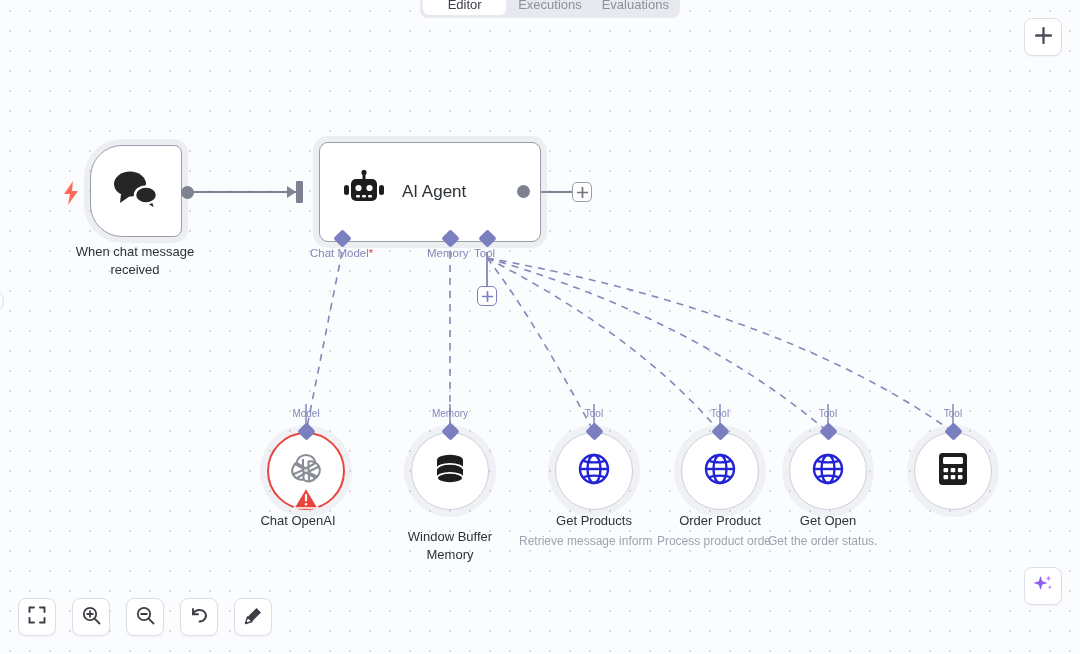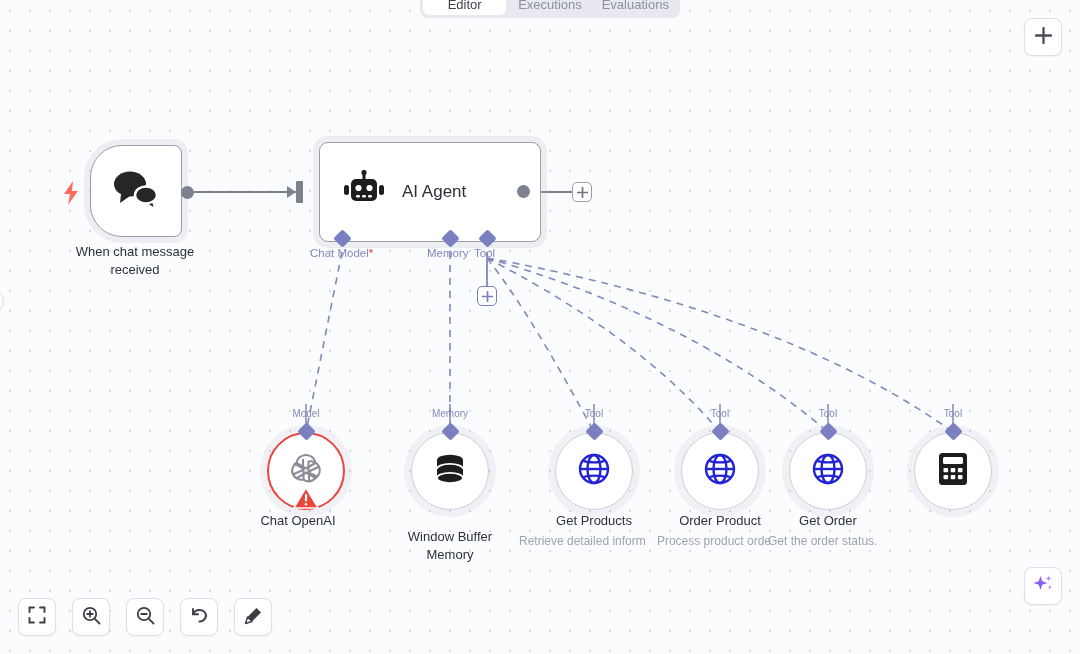--- a/index.html
+++ b/index.html
@@ -330,21 +330,21 @@
           <circle cx="18" cy="18" r="14"></circle>
           <ellipse cx="18" cy="18" rx="6.5" ry="14"></ellipse>
           <line x1="4" y1="18" x2="32" y2="18"></line>
           <path d="M7 9.5 C11 12 25 12 29 9.5"></path>
           <path d="M7 26.5 C11 24 25 24 29 26.5"></path>
         </g>
       </svg>
     </span>
   </div>
   <div class="node-title" style="left:494px; top:512px; width:200px;">Get Products</div>
-  <div class="node-subtitle" style="left:519px; top:534px; width:150px; text-align:left;">Retrieve detailed inform</div>
+  <div class="node-subtitle" style="left:519px; top:534px; width:150px; text-align:left;">Retrieve message inform</div>
 
   <div class="sub-conn-label" style="left:700px; top:408px; width:40px;">Tool</div>
   <div class="diamond" style="left:714px; top:425px;"></div>
   <div class="subnode" style="left:681px; top:432px;">
     <span>
       <svg width="36" height="36" viewBox="0 0 36 36">
         <g fill="none" stroke="#2323d6" stroke-width="2.4">
           <circle cx="18" cy="18" r="14"></circle>
           <ellipse cx="18" cy="18" rx="6.5" ry="14"></ellipse>
           <line x1="4" y1="18" x2="32" y2="18"></line>
@@ -365,21 +365,21 @@
         <g fill="none" stroke="#2323d6" stroke-width="2.4">
           <circle cx="18" cy="18" r="14"></circle>
           <ellipse cx="18" cy="18" rx="6.5" ry="14"></ellipse>
           <line x1="4" y1="18" x2="32" y2="18"></line>
           <path d="M7 9.5 C11 12 25 12 29 9.5"></path>
           <path d="M7 26.5 C11 24 25 24 29 26.5"></path>
         </g>
       </svg>
     </span>
   </div>
-  <div class="node-title" style="left:728px; top:512px; width:200px;">Get Order</div>
+  <div class="node-title" style="left:728px; top:512px; width:200px;">Get Open</div>
   <div class="node-subtitle" style="left:768px; top:534px; width:150px; text-align:left;">Get the order status.</div>
 
   <div class="sub-conn-label" style="left:933px; top:408px; width:40px;">Tool</div>
   <div class="diamond" style="left:947px; top:425px;"></div>
   <div class="subnode" style="left:914px; top:432px;">
     <span>
       <svg width="34" height="36" viewBox="0 0 34 36">
         <rect x="3" y="2" width="28" height="32" rx="3.5" fill="#1d1d1d"></rect>
         <rect x="7" y="6" width="20" height="7" rx="1.5" fill="#ffffff"></rect>
         <rect x="7.5" y="17" width="4.6" height="4.2" rx="1" fill="#ffffff"></rect>

